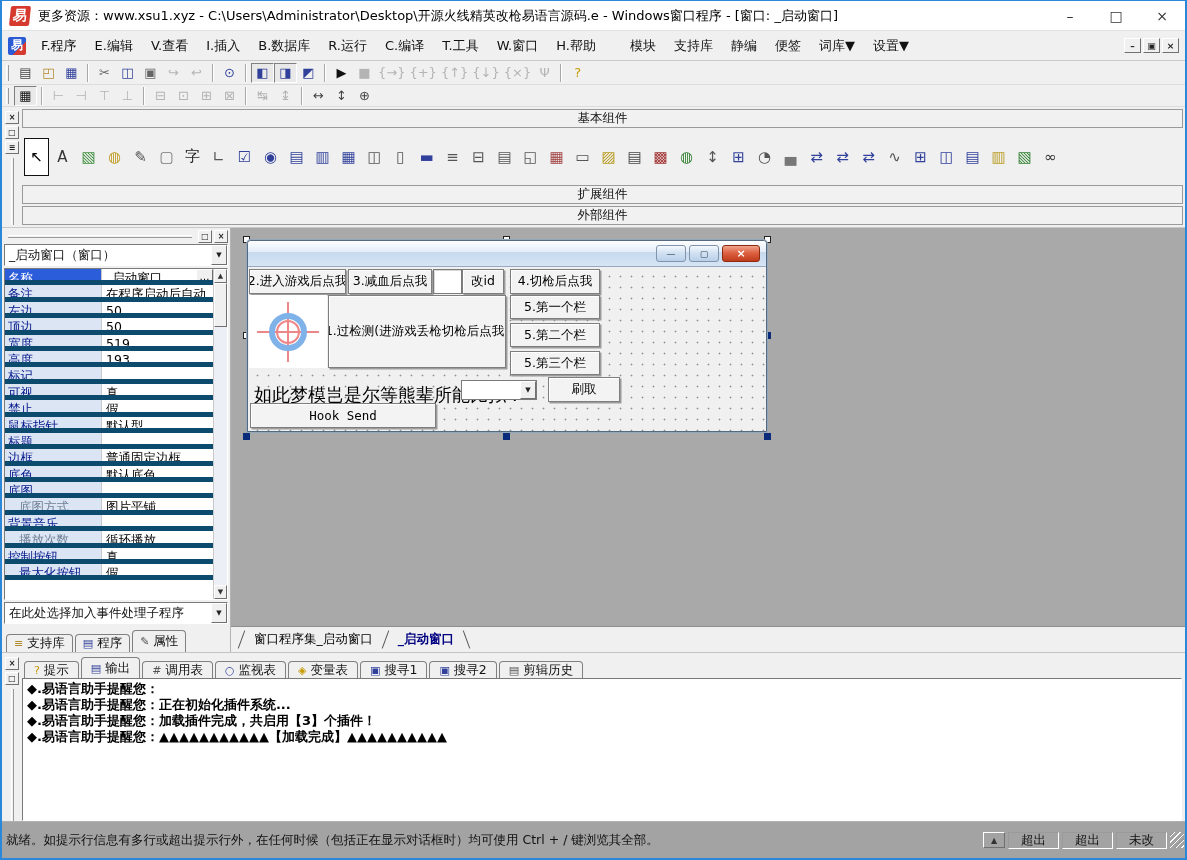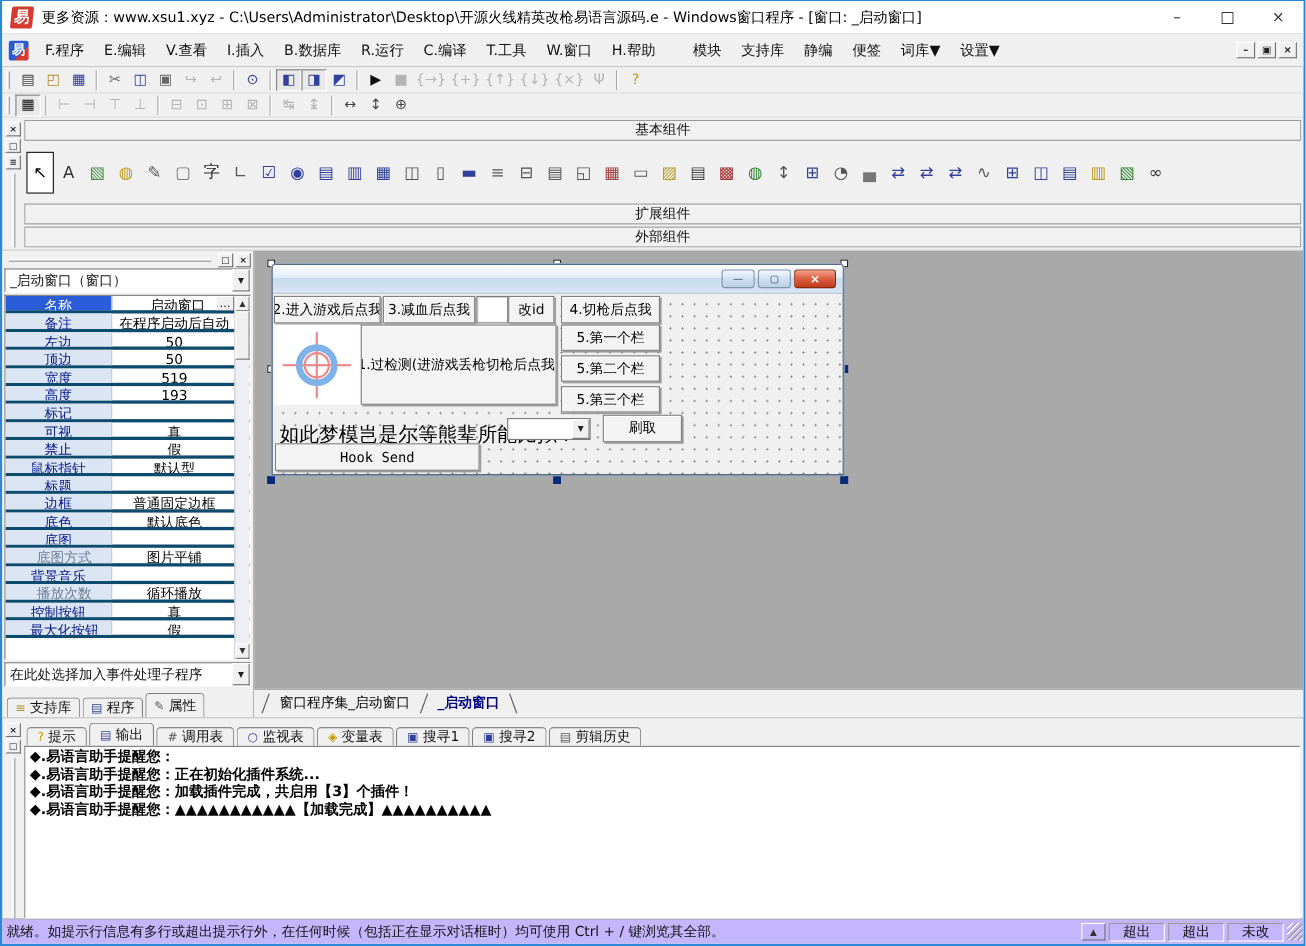--- a/index.html
+++ b/index.html
@@ -50,21 +50,21 @@
   
   .main{height:424px;display:flex;flex:0 0 auto;}
   .leftpanel{width:229px;display:flex;flex-direction:column;background:#f0f0f0;border-right:1px solid #b4b4b4;padding:0 2px;flex:0 0 auto;}
   .panelgrip{height:16px;display:flex;align-items:center;gap:2px;padding:1px 0;}
   .panelgrip .hline{flex:1;height:3px;border-top:1px solid #fff;border-bottom:1px solid #9a9a9a;margin:0 4px;}
   .combo{height:22px;display:flex;border:1px solid;border-color:#7a7a7a #fff #fff #7a7a7a;background:#fff;align-items:center;margin-bottom:2px;flex:0 0 auto;}
   .combo .ctext{flex:1;padding:0 4px;font-size:12.5px;white-space:nowrap;overflow:hidden;}
   .cbtn{width:16px;align-self:stretch;background:#f0f0f0;border:1px solid;border-color:#fff #707070 #707070 #fff;font-size:7px;
         display:flex;align-items:center;justify-content:center;color:#222;flex:0 0 auto;}
   .propgrid{flex:1;position:relative;border:1px solid;border-color:#7a7a7a #fff #fff #7a7a7a;background:#fff;overflow:hidden;}
-  .prow{display:flex;height:16.4px;border-bottom:3px solid #0c4a6e;font-size:12.5px;text-align:center;}
+  .prow{display:flex;height:16.4px;border-bottom:5px solid #0c4a6e;font-size:12.5px;}
   .plabel{width:97px;background:#dbe5f4;color:#00168a;padding:1px 3px 0;border-right:1px solid #c9c9c9;white-space:nowrap;overflow:hidden;flex:0 0 auto;}
   .plabel.indent{padding-left:14px;}
   .plabel.dim{color:#6e7f95;}
   .plabel.sel{background:#2b5cd9;color:#fff;}
   .pval{flex:1;padding:1px 2px 0 4px;margin-right:14px;white-space:nowrap;overflow:hidden;position:relative;color:#000;}
   .dots{position:absolute;right:0;top:0;width:17px;height:14px;background:#f0f0f0;border:1px solid;border-color:#fff #707070 #707070 #fff;
         display:flex;align-items:center;justify-content:center;font-size:10px;color:#000;}
   .pscroll{position:absolute;top:0;right:0;bottom:0;width:14px;background:#eceff5;border-left:1px solid #c9c9c9;display:flex;flex-direction:column;}
   .sarrow{height:14px;background:#f0f0f0;border:1px solid;border-color:#fff #707070 #707070 #fff;font-size:7px;display:flex;align-items:center;justify-content:center;color:#333;flex:0 0 auto;}
   .sthumb{height:44px;background:#f0f0f0;border:1px solid;border-color:#fff #707070 #707070 #fff;flex:0 0 auto;}
@@ -121,21 +121,21 @@
   .outmain{flex:1;display:flex;flex-direction:column;padding-right:3px;overflow:hidden;}
   .outtabs{height:23px;display:flex;align-items:flex-end;padding-left:2px;flex:0 0 auto;}
   .otab{display:flex;align-items:center;gap:4px;border:1px solid #808080;border-bottom:none;border-radius:4px 4px 0 0;
         padding:0 9px;margin-right:2px;height:17px;background:#f0f0f0;font-size:12.5px;white-space:nowrap;}
   .otab.active{height:21px;}
   .outbody{flex:1;position:relative;background:#fff;border:1px solid;border-color:#7a7a7a #fff #fff #7a7a7a;overflow:hidden;padding:2px 4px;}
   .oline{font-size:13px;line-height:16px;font-weight:bold;white-space:nowrap;color:#000;}
   .watermark{position:absolute;right:8px;bottom:-4px;font-size:37px;font-weight:bold;font-style:italic;color:#58a8ea;letter-spacing:3px;white-space:nowrap;}
 
   
-  .statusbar{height:23px;display:flex;align-items:center;border-top:1px solid #b0b0b0;background:#c4b5fd;padding-left:4px;font-size:12.5px;flex:0 0 auto;}
+  .statusbar{height:37px;display:flex;align-items:center;border-top:1px solid #b0b0b0;background:#a3a3a3;padding-left:4px;font-size:12.5px;flex:0 0 auto;}
   .statusmsg{flex:1;white-space:nowrap;overflow:hidden;}
   .sbtn{width:22px;height:16px;border:1px solid;border-color:#fff #707070 #707070 #fff;display:flex;align-items:center;justify-content:center;
         font-size:8px;margin-right:3px;color:#333;flex:0 0 auto;}
   .scell{border:1px solid;border-color:#9a9a9a #fff #fff #9a9a9a;height:17px;display:flex;align-items:center;padding:0 12px;margin-right:3px;min-width:46px;}
   .resizegrip{width:14px;height:16px;margin-right:1px;background:repeating-linear-gradient(135deg,transparent 0 2px,#9a9a9a 2px 3px,#fff 3px 4px);}
 </style>
 </head>
 <body>
 
 <div class="app">

